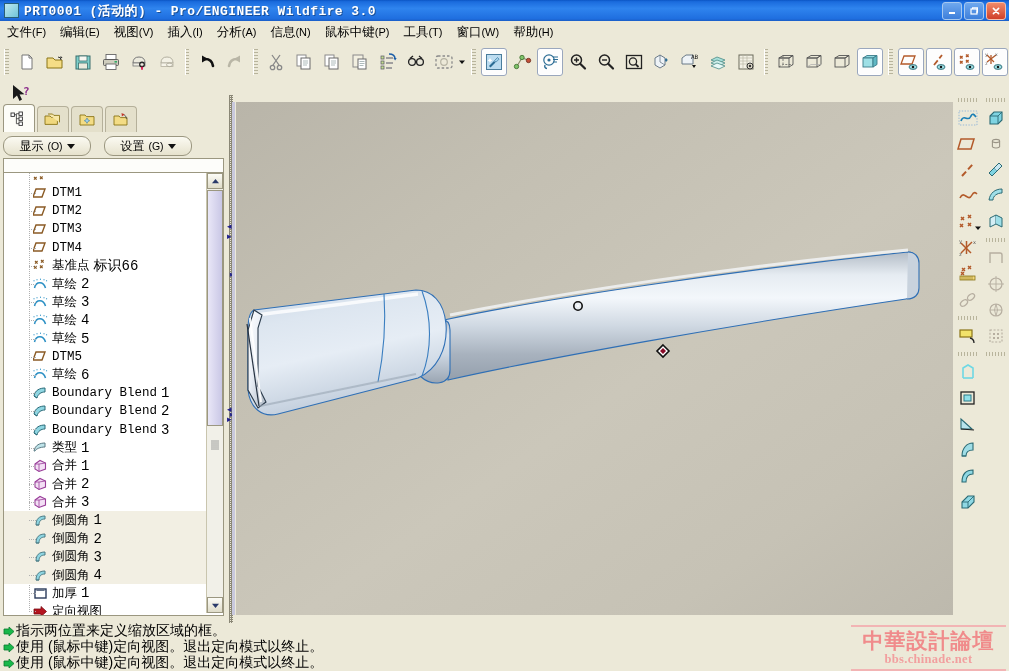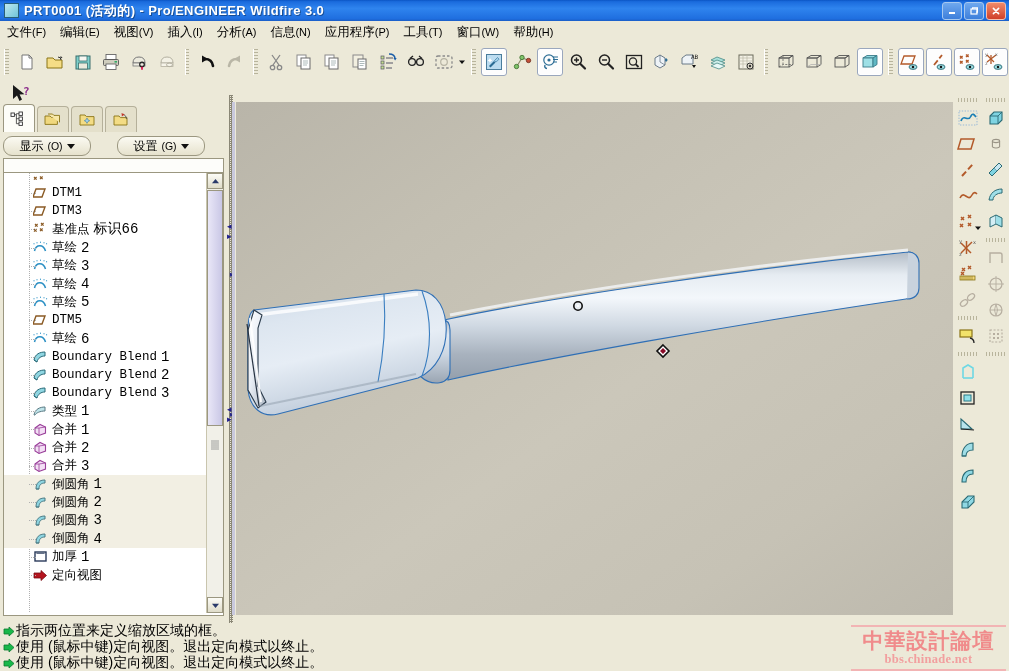--- a/index.html
+++ b/index.html
@@ -20,21 +20,21 @@
     background: linear-gradient(to bottom, #0b55c4 0%, #1a6bdd 8%, #2f84ee 40%, #1f6fe0 88%, #1a5ec8 100%);
     display: flex; align-items: center;
   }
   .title-icon {
     width: 13px; height: 13px; margin-left: 4px; margin-right: 5px;
     background: linear-gradient(135deg,#bfe8f0,#6fc4d8);
     border: 1px solid #2a5f77;
   }
   .title-text {
     color: #ffffff; font-size: 13px; font-weight: bold;
-    font-family: Liberation Sans, sans-serif;
+    font-family: Liberation Mono, monospace;
     letter-spacing: .4px;
     text-shadow: 1px 1px 0 rgba(0,0,0,.35);
     white-space: nowrap;
   }
   .title-btns { position: absolute; right: 3px; top: 2px; display: flex; gap: 2px; }
   .tbtn {
     width: 18px; height: 16px; border: 1px solid #a6c8f0;
     border-radius: 3px; position: relative;
     background: linear-gradient(to bottom,#6fa8ee,#3d7fdb);
     display: flex; align-items: center; justify-content: center;
@@ -80,21 +80,21 @@
   .ttab {
     width: 30px; height: 25px; margin-right: 2px;
     border: 1px solid #b5b09a; border-bottom: none;
     border-radius: 4px 4px 0 0; background: #e4e0cb;
     display: flex; align-items: center; justify-content: center;
   }
   .ttab.sel { background: #fdfdf8; border-color: #9b9780; height: 27px; }
 
   .tree-toolrow {
     position: absolute; left: 3px; top: 135px; width: 220px; height: 22px;
-    display: flex; align-items: center; gap: 26px;
+    display: flex; align-items: center; gap: 13px;
     background: #ece9d8;
   }
   .mini-btn {
     height: 18px; padding: 0 7px; min-width: 72px;
     border: 1px solid #9b9780; border-radius: 9px;
     background: linear-gradient(to bottom, #fbfaf2, #e6e2cd);
     display: flex; align-items: center; justify-content: center; gap: 4px;
     font-size: 12px; color: #000; white-space: nowrap;
   }
   .mini-btn .acc { font-size: 10.5px; }
@@ -251,21 +251,21 @@
     </div>
   </div>
 
   <div class="menubar">
     <div class="menu-item"><span class="mn">文件</span><span class="acc">(F)</span></div>
     <div class="menu-item"><span class="mn">编辑</span><span class="acc">(E)</span></div>
     <div class="menu-item"><span class="mn">视图</span><span class="acc">(V)</span></div>
     <div class="menu-item"><span class="mn">插入</span><span class="acc">(I)</span></div>
     <div class="menu-item"><span class="mn">分析</span><span class="acc">(A)</span></div>
     <div class="menu-item"><span class="mn">信息</span><span class="acc">(N)</span></div>
-    <div class="menu-item"><span class="mn">应用程序</span><span class="acc">(P)</span></div>
+    <div class="menu-item"><span class="mn">鼠标中键</span><span class="acc">(P)</span></div>
     <div class="menu-item"><span class="mn">工具</span><span class="acc">(T)</span></div>
     <div class="menu-item"><span class="mn">窗口</span><span class="acc">(W)</span></div>
     <div class="menu-item"><span class="mn">帮助</span><span class="acc">(H)</span></div>
   </div>
 
   <div class="toolbar">
     <div class="tb-grip"></div>
 
     <div class="tbicon">
       <svg width="20" height="20" viewBox="0 0 20 20">
@@ -618,21 +618,39 @@
           </span>
           <span class="tlabel">DTM1</span>
         </div>
         <div class="trow">
           <span class="dash"></span>
           <span class="ticon">
             <svg width="15" height="13" viewBox="0 0 15 13">
               <path d="M3 2 h9 l-3 8 h-9z" fill="none" stroke="#8a5a24" stroke-width="1.4"></path>
             </svg>
           </span>
+          <span class="tlabel">DTM2</span>
+        </div>
+        <div class="trow">
+          <span class="dash"></span>
+          <span class="ticon">
+            <svg width="15" height="13" viewBox="0 0 15 13">
+              <path d="M3 2 h9 l-3 8 h-9z" fill="none" stroke="#8a5a24" stroke-width="1.4"></path>
+            </svg>
+          </span>
           <span class="tlabel">DTM3</span>
+        </div>
+        <div class="trow">
+          <span class="dash"></span>
+          <span class="ticon">
+            <svg width="15" height="13" viewBox="0 0 15 13">
+              <path d="M3 2 h9 l-3 8 h-9z" fill="none" stroke="#8a5a24" stroke-width="1.4"></path>
+            </svg>
+          </span>
+          <span class="tlabel">DTM4</span>
         </div>
         <div class="trow">
           <span class="dash"></span>
           <span class="ticon">
             <svg width="15" height="14" viewBox="0 0 15 14">
               <g stroke="#8a5a24" stroke-width="1.2">
                 <path d="M2 2 l2.6 2.6 M4.6 2 l-2.6 2.6"></path>
                 <path d="M8 1 l2.6 2.6 M10.6 1 l-2.6 2.6"></path>
                 <path d="M1 7 l2.6 2.6 M3.6 7 l-2.6 2.6"></path>
                 <path d="M7 6.5 l2.6 2.6 M9.6 6.5 l-2.6 2.6"></path>

